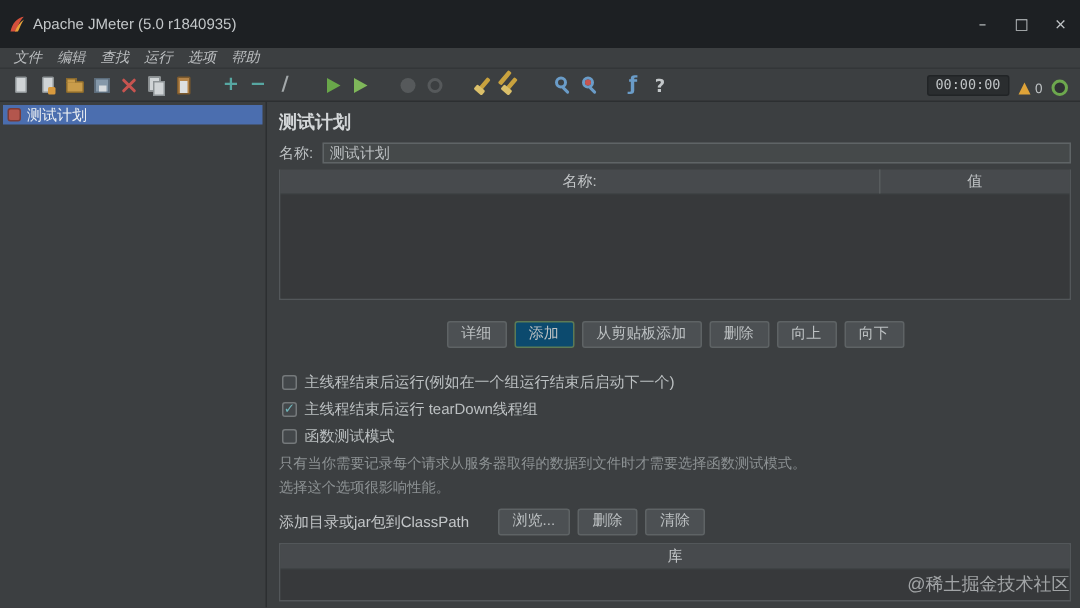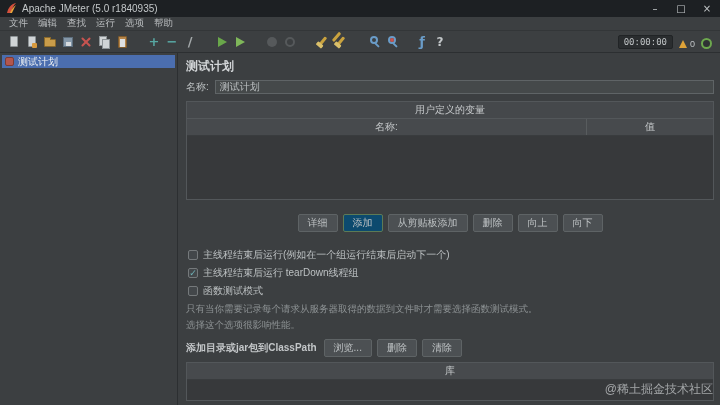--- a/index.html
+++ b/index.html
@@ -1,29 +1,29 @@
 <!DOCTYPE html>
 <html><head>
 <meta charset="utf-8">
 <style>
   html,body{margin:0;padding:0;width:720px;height:405px;overflow:hidden;background:#3c3f41;}
   *{box-sizing:border-box;}
   .window{position:relative;width:720px;height:405px;display:flex;flex-direction:column;
     font-family:"Liberation Sans","DejaVu Sans",sans-serif;color:#bbbec0;font-size:11px;}
 
   
-  .titlebar{height:17px;flex:0 0 auto;background:#1d2023;display:flex;align-items:center;padding-left:6px;}
+  .titlebar{height:32px;flex:0 0 auto;background:#1d2023;display:flex;align-items:center;padding-left:6px;}
   .title{font-size:10px;color:#c3c7c9;margin-left:5px;white-space:nowrap;}
   .win-controls{margin-left:auto;display:flex;height:100%;}
   .wc{width:26px;display:flex;align-items:center;justify-content:center;font-size:10px;
       color:#c3c7c9;font-family:"DejaVu Sans",sans-serif;cursor:default;}
 
   
   .menubar{height:14px;flex:0 0 auto;background:#3c3f41;display:flex;align-items:center;
-    padding:0 4px;border-bottom:1px solid #333638;}
+    padding:0 4px;border-bottom:1px solid #333638;font-style:italic;}
   .menu-item{font-size:9.5px;padding:0 5px;color:#bbbec0;white-space:nowrap;}
 
   
   .toolbar{height:22px;flex:0 0 auto;background:#3c3f41;border-bottom:1px solid #2c2f31;
     display:flex;align-items:center;padding:0 5px;}
   .tbi{width:18px;height:18px;display:flex;align-items:center;justify-content:center;border-radius:2px;flex:0 0 auto;}
   .tsep{width:14px;flex:0 0 auto;}
   .dim{opacity:.5;}
   .g{font-weight:bold;font-size:13px;line-height:1;font-family:"DejaVu Sans","Liberation Sans",sans-serif;}
   .g-teal{color:#57a7a2;}
@@ -91,21 +91,21 @@
   .btn{background:#4c5053;border:1px solid #5e6365;border-radius:2px;color:#bcc0c2;
     font-size:10px;padding:2px 9px;font-family:inherit;line-height:1.2;cursor:default;}
   .btn-accent{background:#0c4a6e;border-color:#5d7a55;}
   .cb-row{display:flex;align-items:center;gap:5px;margin:2px 0 2px 2px;}
   .cb{width:10px;height:10px;flex:0 0 auto;background:#43474a;border:1px solid #75797b;border-radius:2px;
     display:flex;align-items:center;justify-content:center;}
   .mark{font-style:normal;font-size:9px;line-height:1;color:#6fb3b8;font-family:"DejaVu Sans",sans-serif;font-weight:bold;}
   .cb-label{font-size:10px;color:#bcc0c2;}
   .help-text{font-size:9.5px;color:#8d9294;margin:3px 0 0 0;}
   .cp-row{display:flex;align-items:center;gap:5px;margin:7px 0 5px;}
-  .cp-label{font-size:10px;color:#c3c6c8;margin-right:2px;font-weight:bold;}
+  .cp-label{font-size:10px;color:#c3c6c8;margin-right:14px;}
   .lib-table{flex:0 0 auto;display:flex;flex-direction:column;border:1px solid #53575a;}
   .lt-head{background:#474a4d;text-align:center;font-size:10px;color:#c3c6c8;padding:1px 0;border-bottom:1px solid #393c3e;}
   .lt-body{height:20px;background:#37393b;}
 
   .watermark{position:absolute;right:7px;bottom:7px;font-size:12px;color:#cfd2d4;opacity:.7;pointer-events:none;}
 </style>
 </head>
 <body>
 
 <div class="window">
@@ -209,21 +209,20 @@
     </div>
 
     <div class="editor">
       <div class="ed-title">测试计划</div>
 
       <div class="field-row">
         <label class="flabel">名称:</label>
         <input class="tfield" type="text" value="测试计划" style="">
       </div>
 
-      <div class="section-title">用户定义的变量</div>
 
       <div class="var-table">
         <div class="vt-head">
           <span class="col-name">名称:</span>
           <span class="col-value">值</span>
         </div>
         <div class="vt-body"></div>
       </div>
 
       <div class="btn-row">

